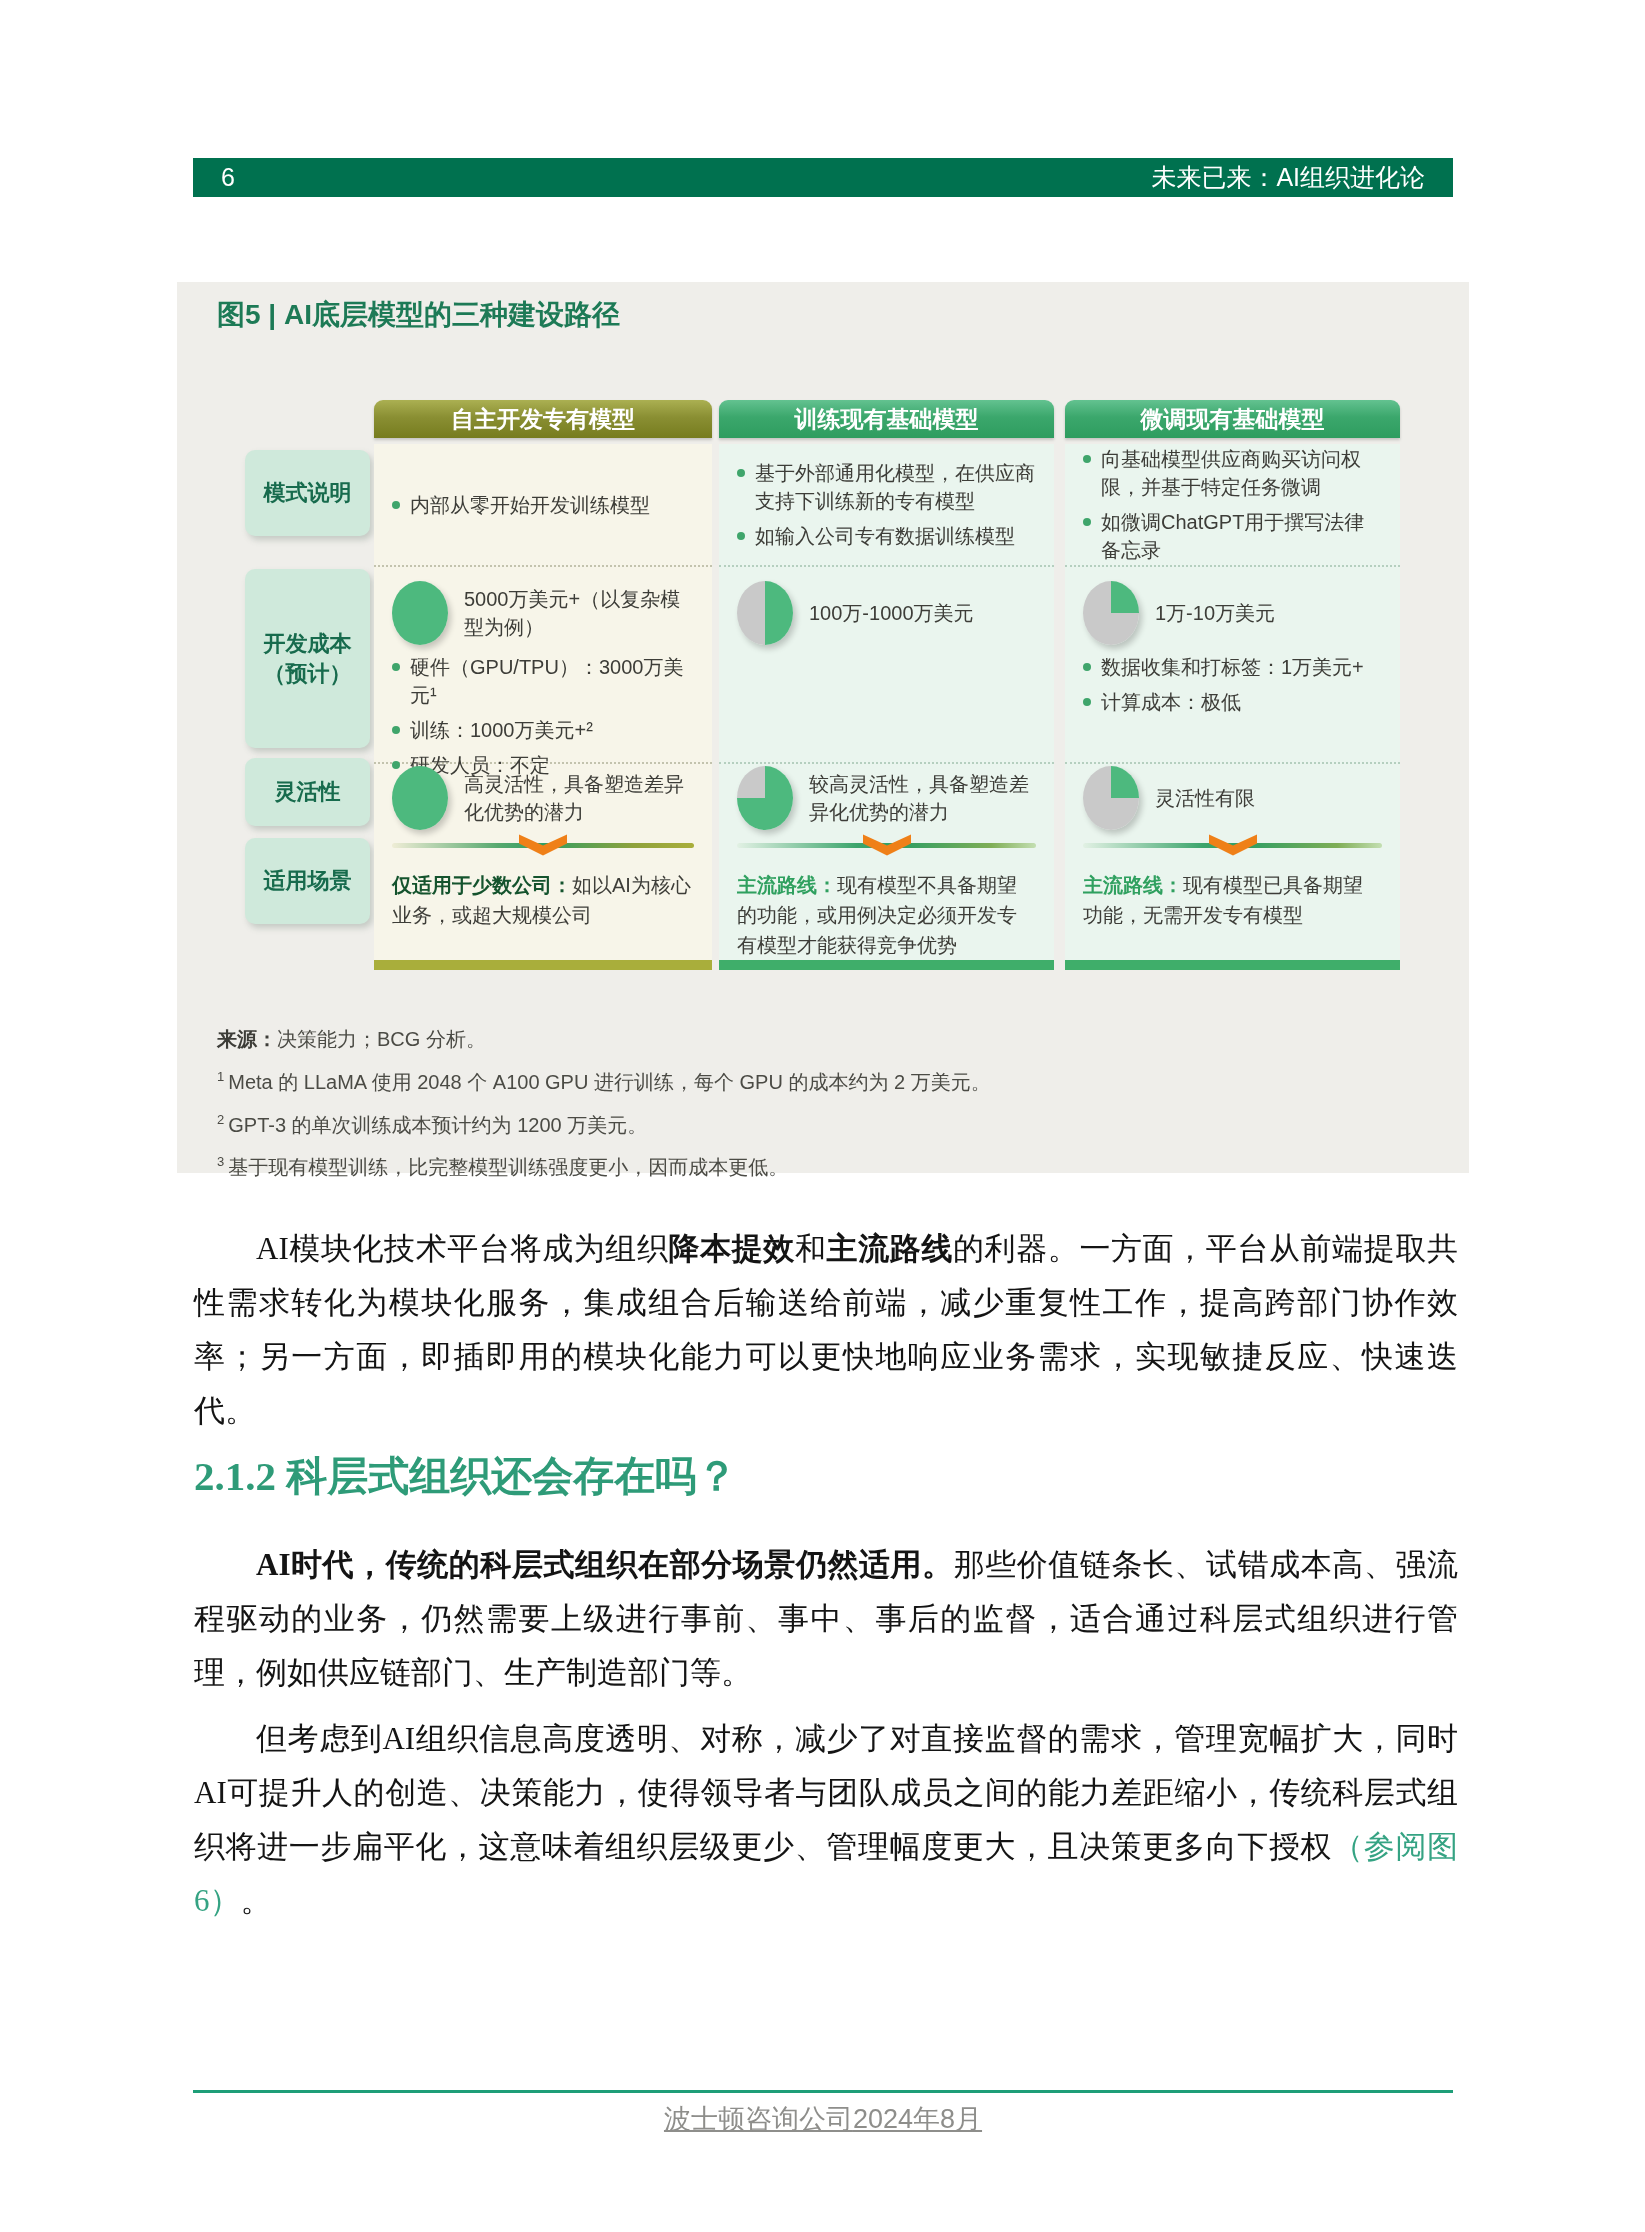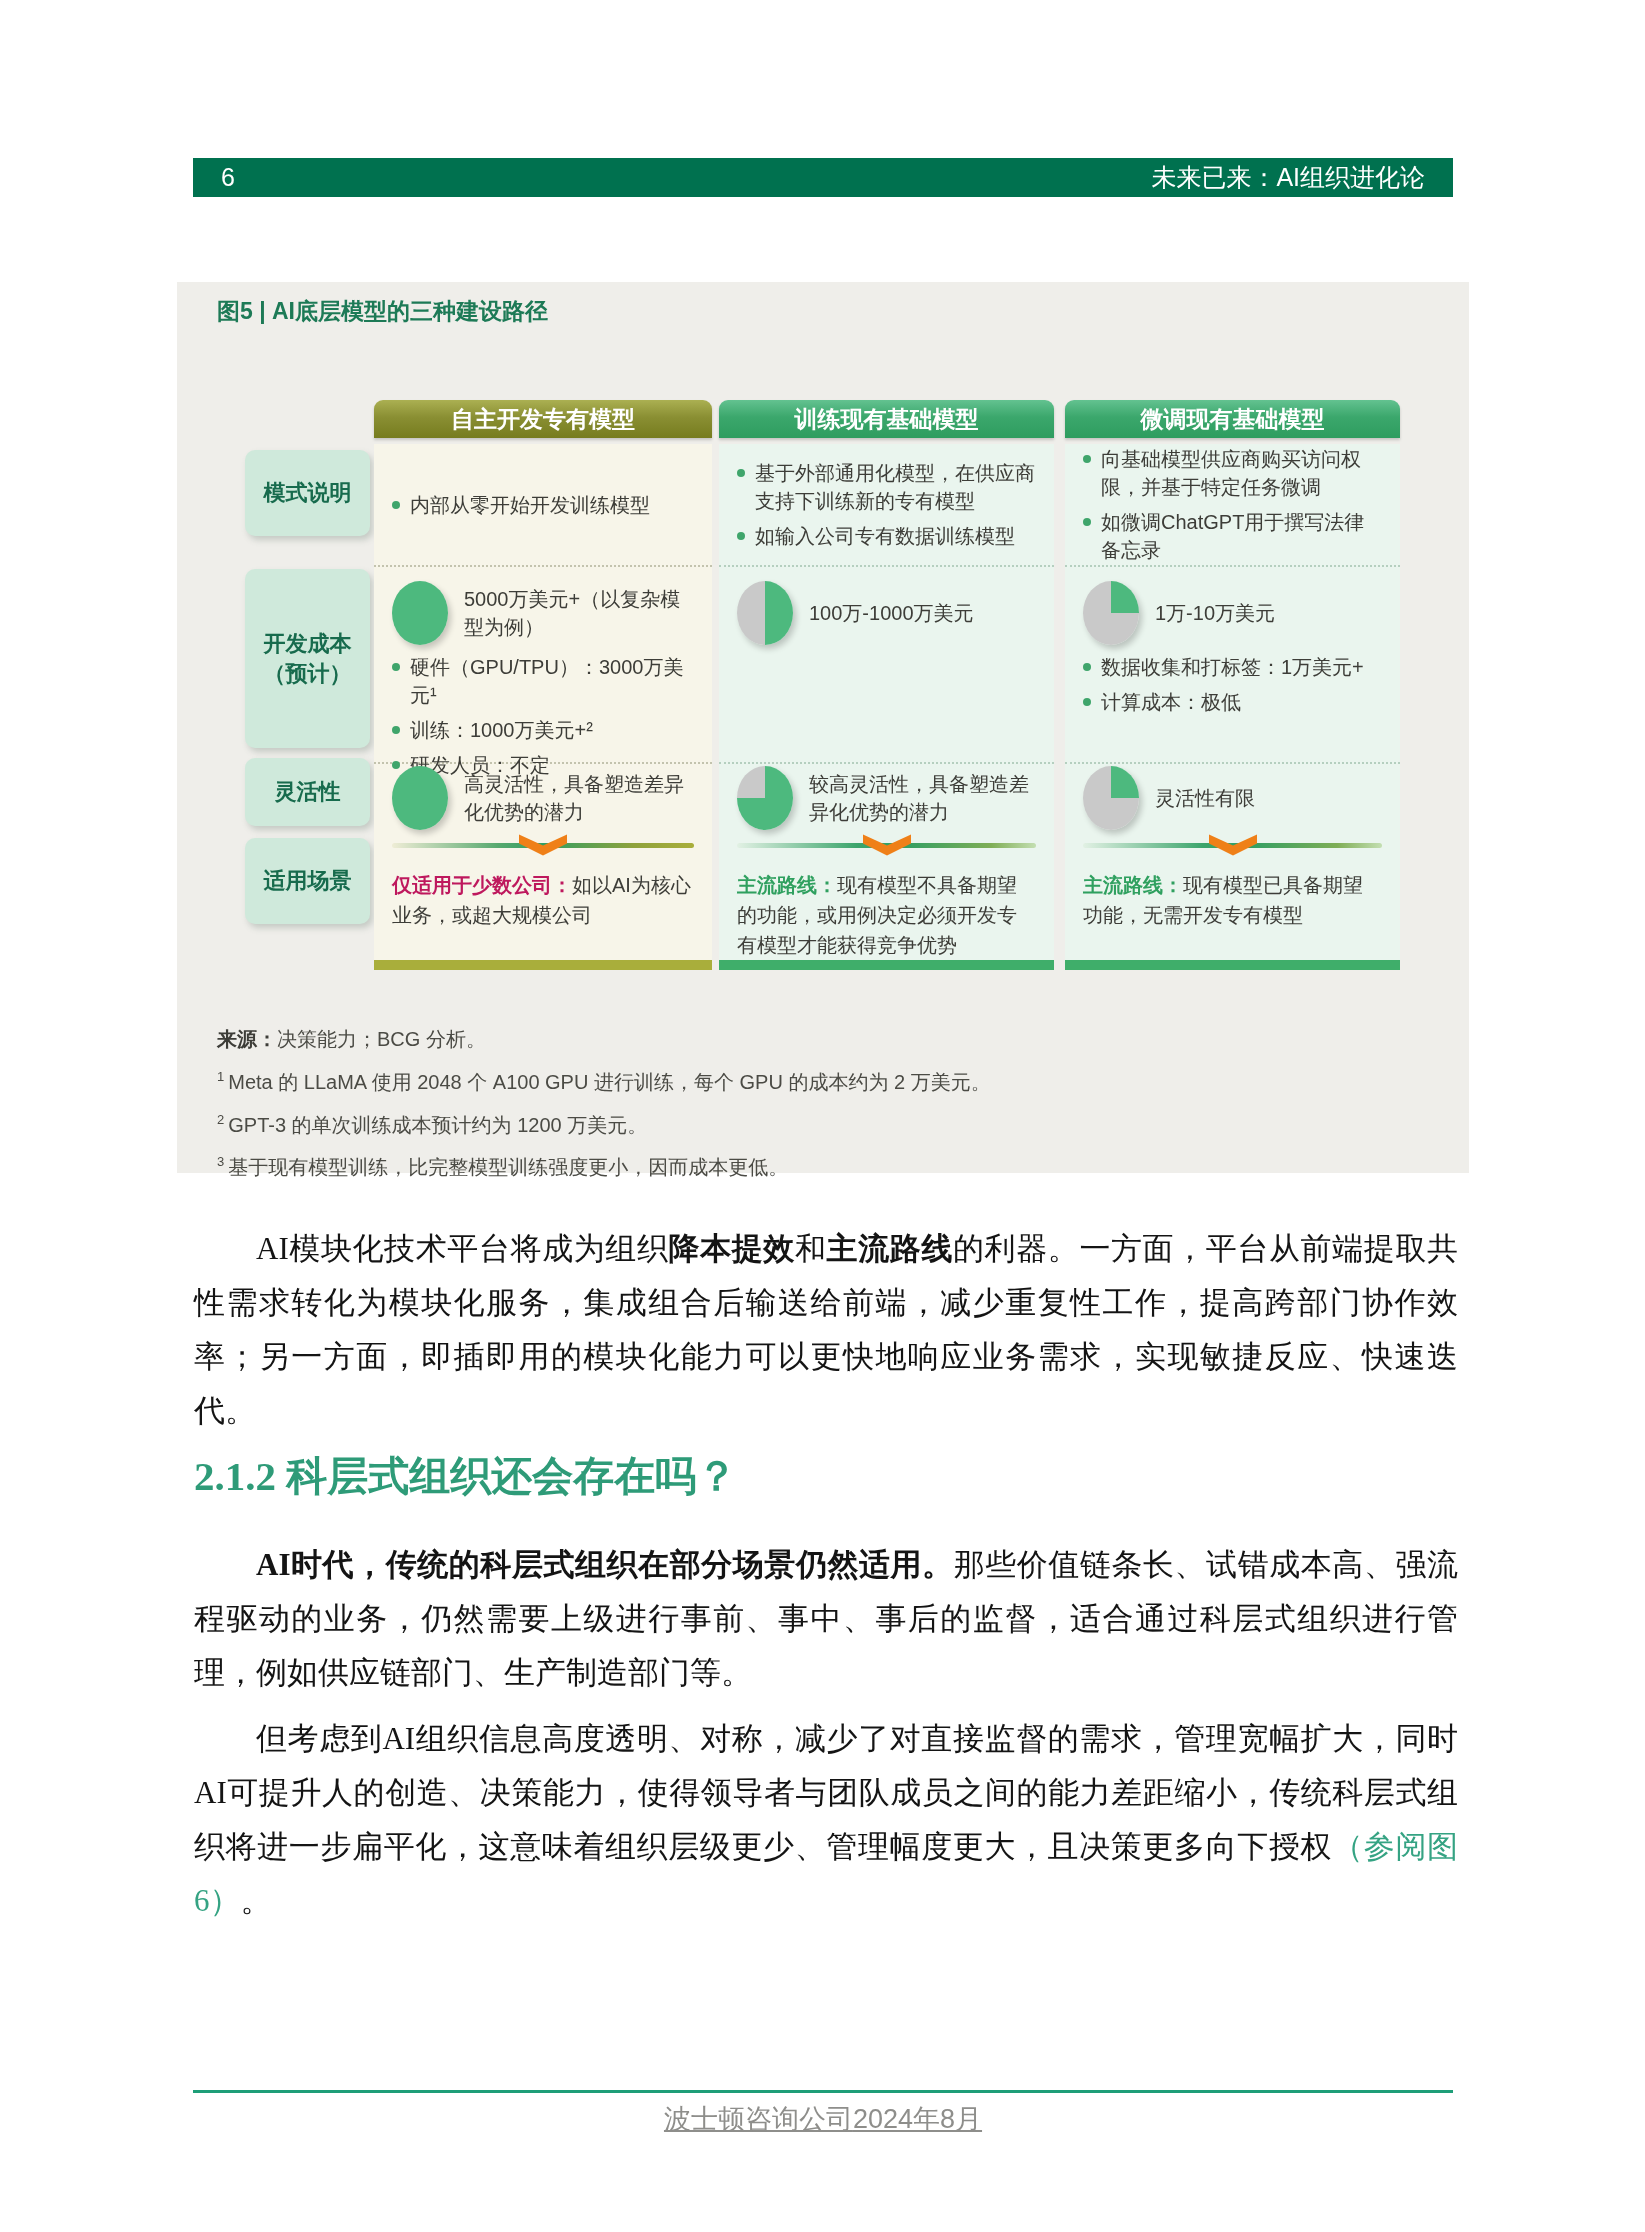--- a/index.html
+++ b/index.html
@@ -6,21 +6,21 @@
   .page{position:relative;width:1646px;height:2233px;background:#ffffff;overflow:hidden;
         font-family:"Liberation Sans","DejaVu Sans",sans-serif;}
 
   
   .topbar{position:absolute;left:193px;top:158px;width:1260px;height:39px;background:#00714F;
           display:flex;align-items:center;justify-content:space-between;padding:0 28px;
           box-sizing:border-box;color:#ffffff;font-size:25px;}
 
   
   .figure{position:absolute;left:177px;top:282px;width:1292px;height:891px;background:#EFEEEA;}
-  .fig-title{position:absolute;left:40px;top:14px;margin:0;font-size:23px;font-weight:bold;color:#1D7A56;}
+  .fig-title{position:absolute;left:40px;top:14px;margin:0;font-size:28px;font-weight:bold;color:#1D7A56;}
 
   .ftable{position:absolute;left:0;top:118px;width:100%;height:570px;}
   .rowlabel{position:absolute;left:68px;width:125px;background:#CFE9DB;color:#176B4D;
             font-weight:bold;font-size:22px;border-radius:10px;display:flex;align-items:center;
             justify-content:center;text-align:center;box-shadow:3px 4px 6px rgba(90,110,100,.28);
             white-space:pre-line;line-height:1.35;box-sizing:border-box;}
   .rl0{top:50px;height:86px}.rl1{top:169px;height:179px}.rl2{top:358px;height:68px}.rl3{top:438px;height:86px}
 
   .col{position:absolute;top:0;height:570px;}
   .col1{left:197px;width:338px}.col2{left:542px;width:335px}.col3{left:888px;width:335px}
@@ -50,21 +50,21 @@
        box-shadow:3px 4px 6px rgba(0,0,0,.2);}
   .pietext{font-size:20px;line-height:1.4;color:#3D3D38;}
 
   .gradline{position:absolute;left:18px;right:18px;top:11px;height:5px;border-radius:3px;}
   .olive .gradline{background:linear-gradient(90deg,#EFEDD6 0%,#58A96F 35%,#2F9E63 50%,#8FA23C 80%,#A9AE3B 100%);}
   .green .gradline{background:linear-gradient(90deg,#E2F1E4 0%,#3CA56C 40%,#2F9E63 55%,#7FAE56 85%,#C4DFB2 100%);}
   .chev{position:absolute;left:50%;transform:translateX(-50%);top:1px;width:52px;height:24px;}
 
   .sec-scen p{margin:0;font-size:20px;line-height:1.5;color:#3D3D38;}
   .lead{font-weight:bold;}
-  .olive .lead{color:#be185d;}
+  .olive .lead{color:#14532d;}
   .green .lead{color:#2FA05F;}
 
   .notes{position:absolute;left:40px;top:738px;font-size:20px;color:#4B4B45;}
   .notes p{margin:0;line-height:38px;}
   .notes b{color:#3D3D38;}
   .notes sup{font-size:13px;margin-right:4px;}
 
   
   .bodytext{position:absolute;left:194px;top:1222px;width:1264px;color:#141414;
             font-family:"Liberation Serif","DejaVu Serif",serif;}

